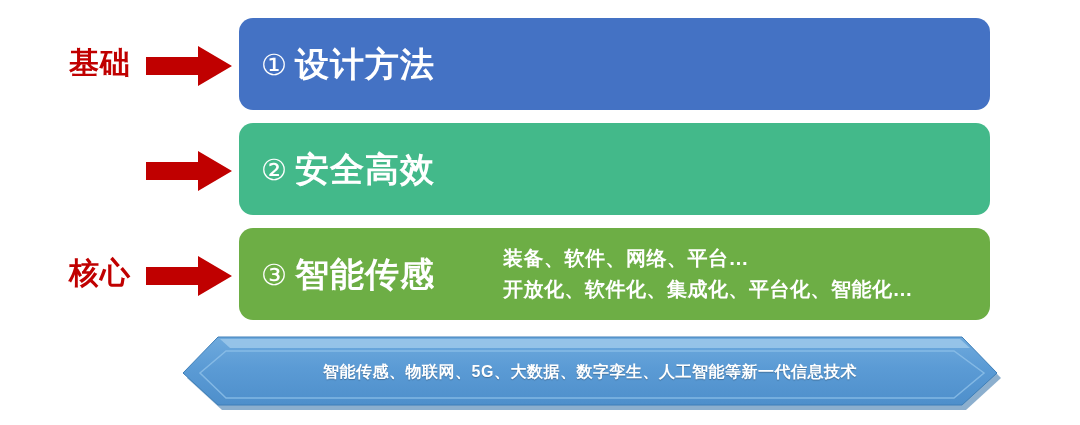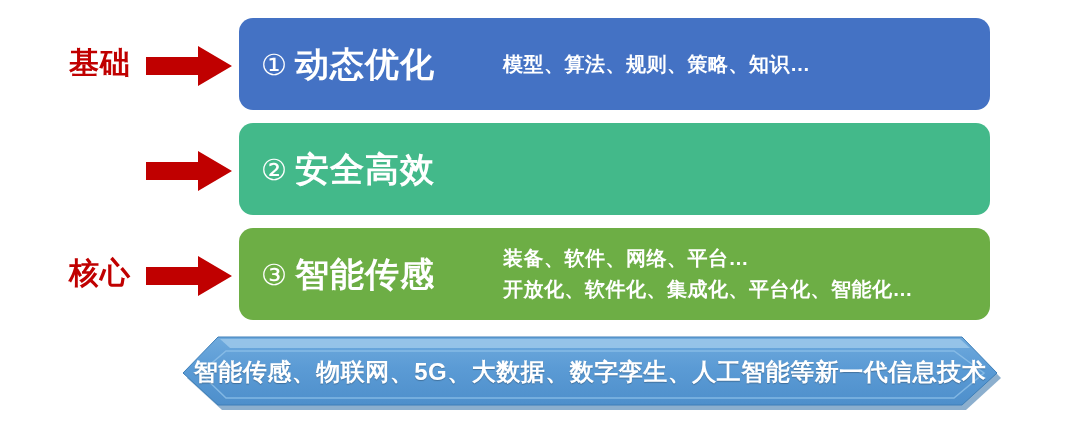--- a/index.html
+++ b/index.html
@@ -108,45 +108,44 @@
     display: block;
   }
   #banner-text {
     position: absolute;
     left: 0; top: 0;
     width: 824px; height: 76px;
     display: flex;
     align-items: center;
     justify-content: center;
     color: #ffffff;
-    font-size: 24px;
+    font-size: 16px;
     font-weight: bold;
     letter-spacing: 0.5px;
     white-space: nowrap;
     text-shadow: 0 1px 1px rgba(0,0,0,0.25);
   }
 </style>
 </head>
 <body>
 
 <div id="canvas">
 
   <div class="row-label" style="top:48px;">基础</div>
   <div class="arrow" style="top:44px;">
     <svg viewBox="0 0 86 44" preserveAspectRatio="none" aria-hidden="true">
       <polygon points="0,13 52,13 52,2 86,22 52,42 52,31 0,31" fill="#C00000"></polygon>
     </svg>
   </div>
   <div class="tier tier-1">
     <div class="tier-head">
       <span class="tier-num">①</span>
-      <span class="tier-title">动态优化</span>
+      <span class="tier-title">设计方法</span>
     </div>
     <div class="tier-body">
-      <div class="line">模型、算法、规则、策略、知识…</div>
     </div>
   </div>
 
   <div class="arrow" style="top:149px;">
     <svg viewBox="0 0 86 44" preserveAspectRatio="none" aria-hidden="true">
       <polygon points="0,13 52,13 52,2 86,22 52,42 52,31 0,31" fill="#C00000"></polygon>
     </svg>
   </div>
   <div class="tier tier-2">
     <div class="tier-head">

